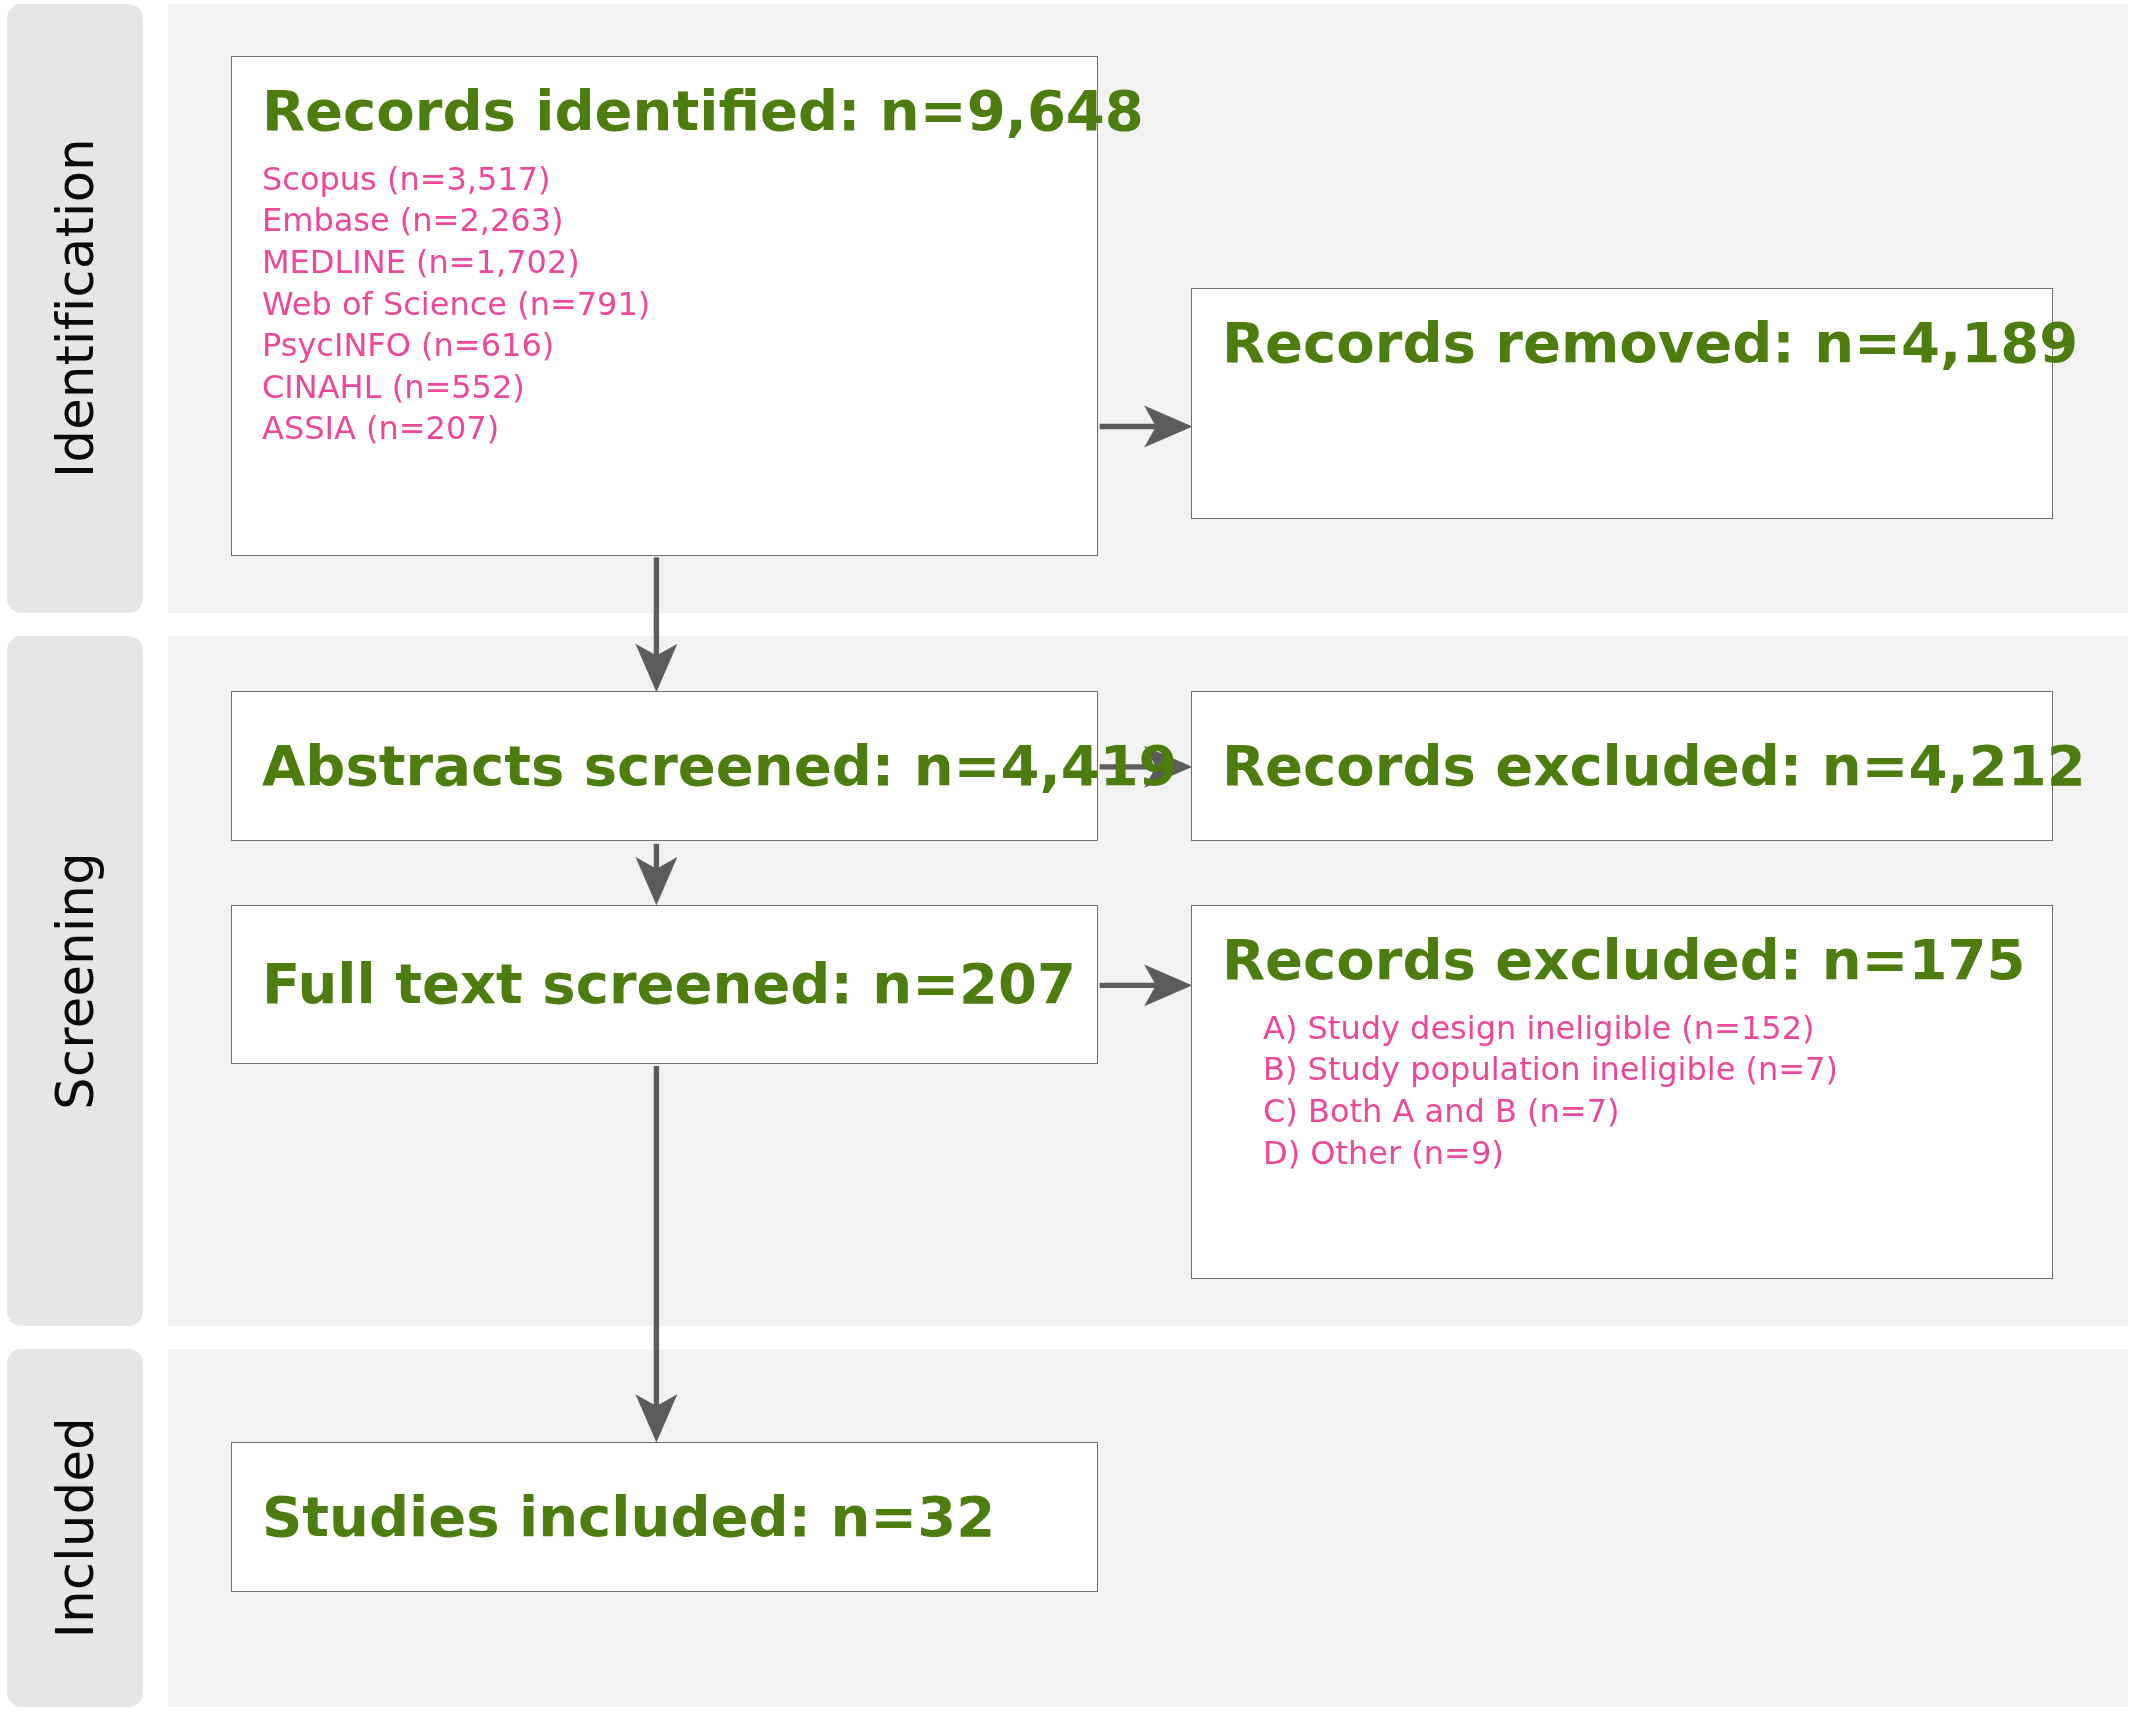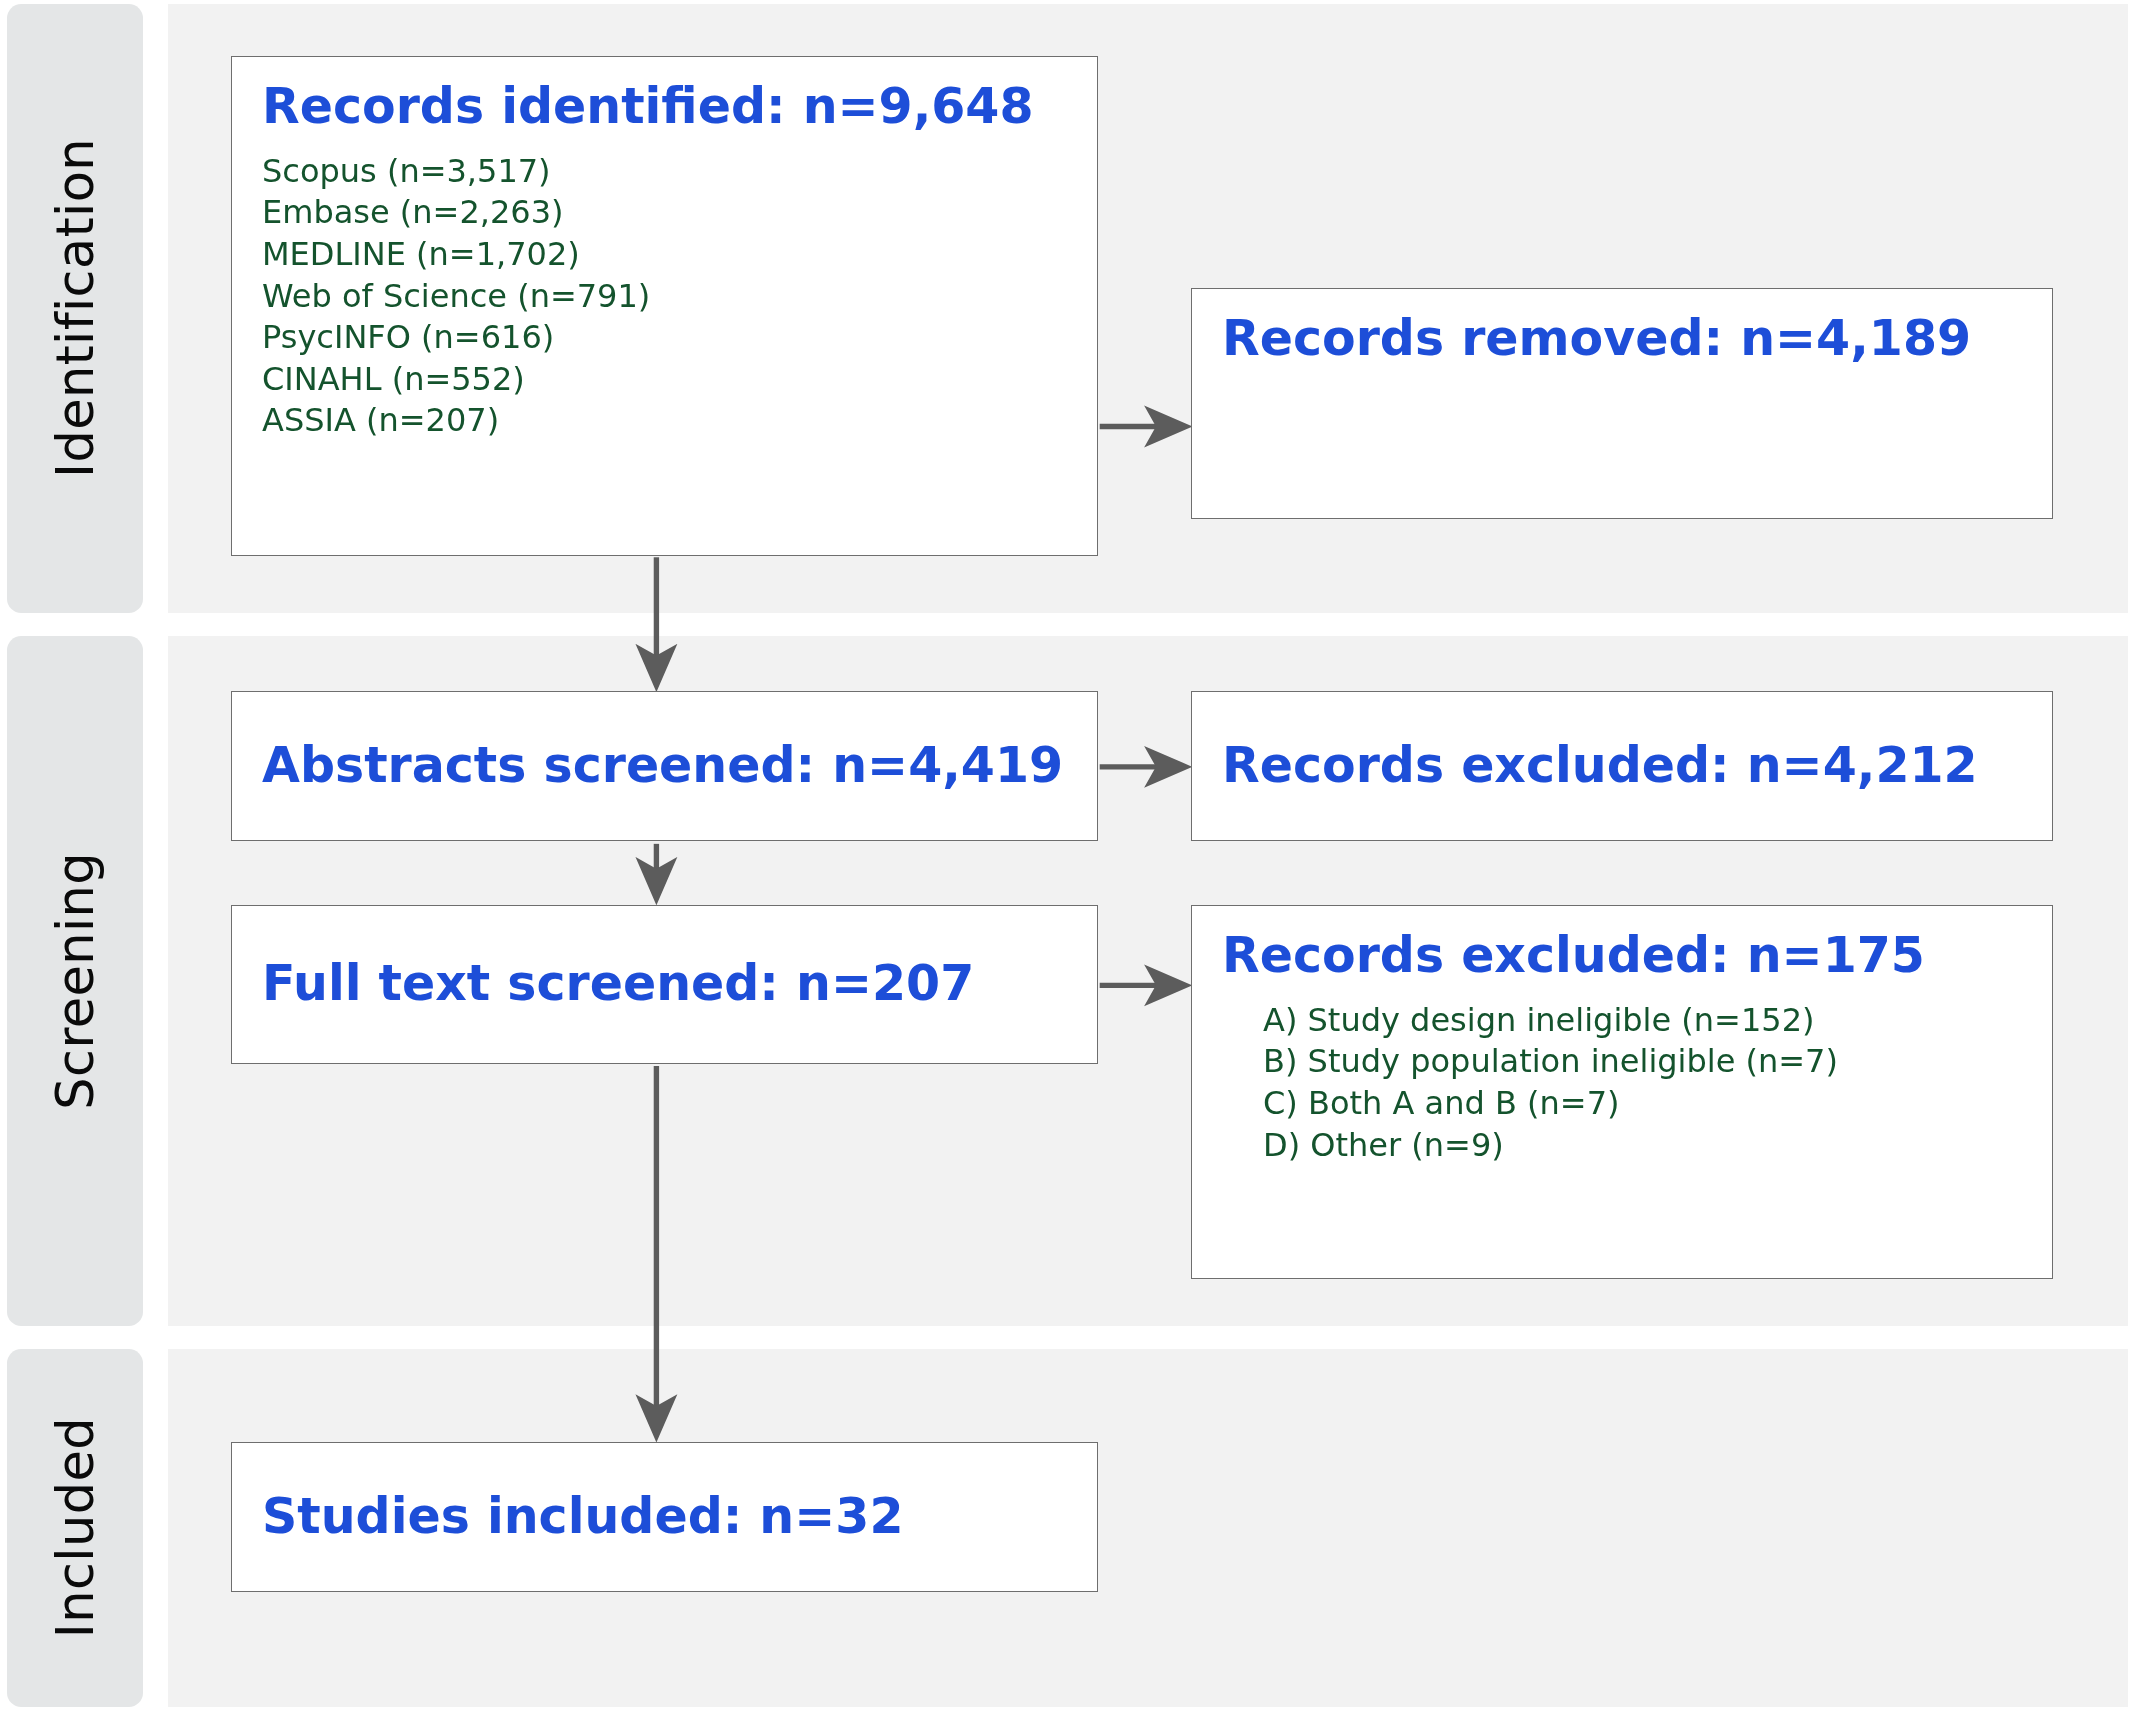--- a/index.html
+++ b/index.html
@@ -60,31 +60,31 @@
 
   
   .node {
     position: absolute;
     background: #ffffff;
     border: 1.8px solid #6e6e6e;
     box-sizing: border-box;
     padding: 23px 30px;
   }
   .node-title {
-    font-size: 49px;
+    font-size: 56px;
     font-weight: 700;
-    color: #1d4ed8;
+    color: #4d7c0f;
     line-height: 1.12;
     white-space: nowrap;
   }
   .node-sub {
     margin-top: 16px;
     font-size: 32px;
     font-weight: 400;
-    color: #14532d;
+    color: #ec4899;
     line-height: 1.30;
   }
   .node-sub div { white-space: nowrap; }
   .node-sub.indent { padding-left: 41px; }
   .node.center-only { display: flex; align-items: center; }
   .node.center-only .node-title { margin: 0; }
 
   
   #node-identified      { left: 231px;  top: 56px;   width: 867px;  height: 500px; }
   #node-removed         { left: 1191px; top: 288px;  width: 862px;  height: 231px; }

